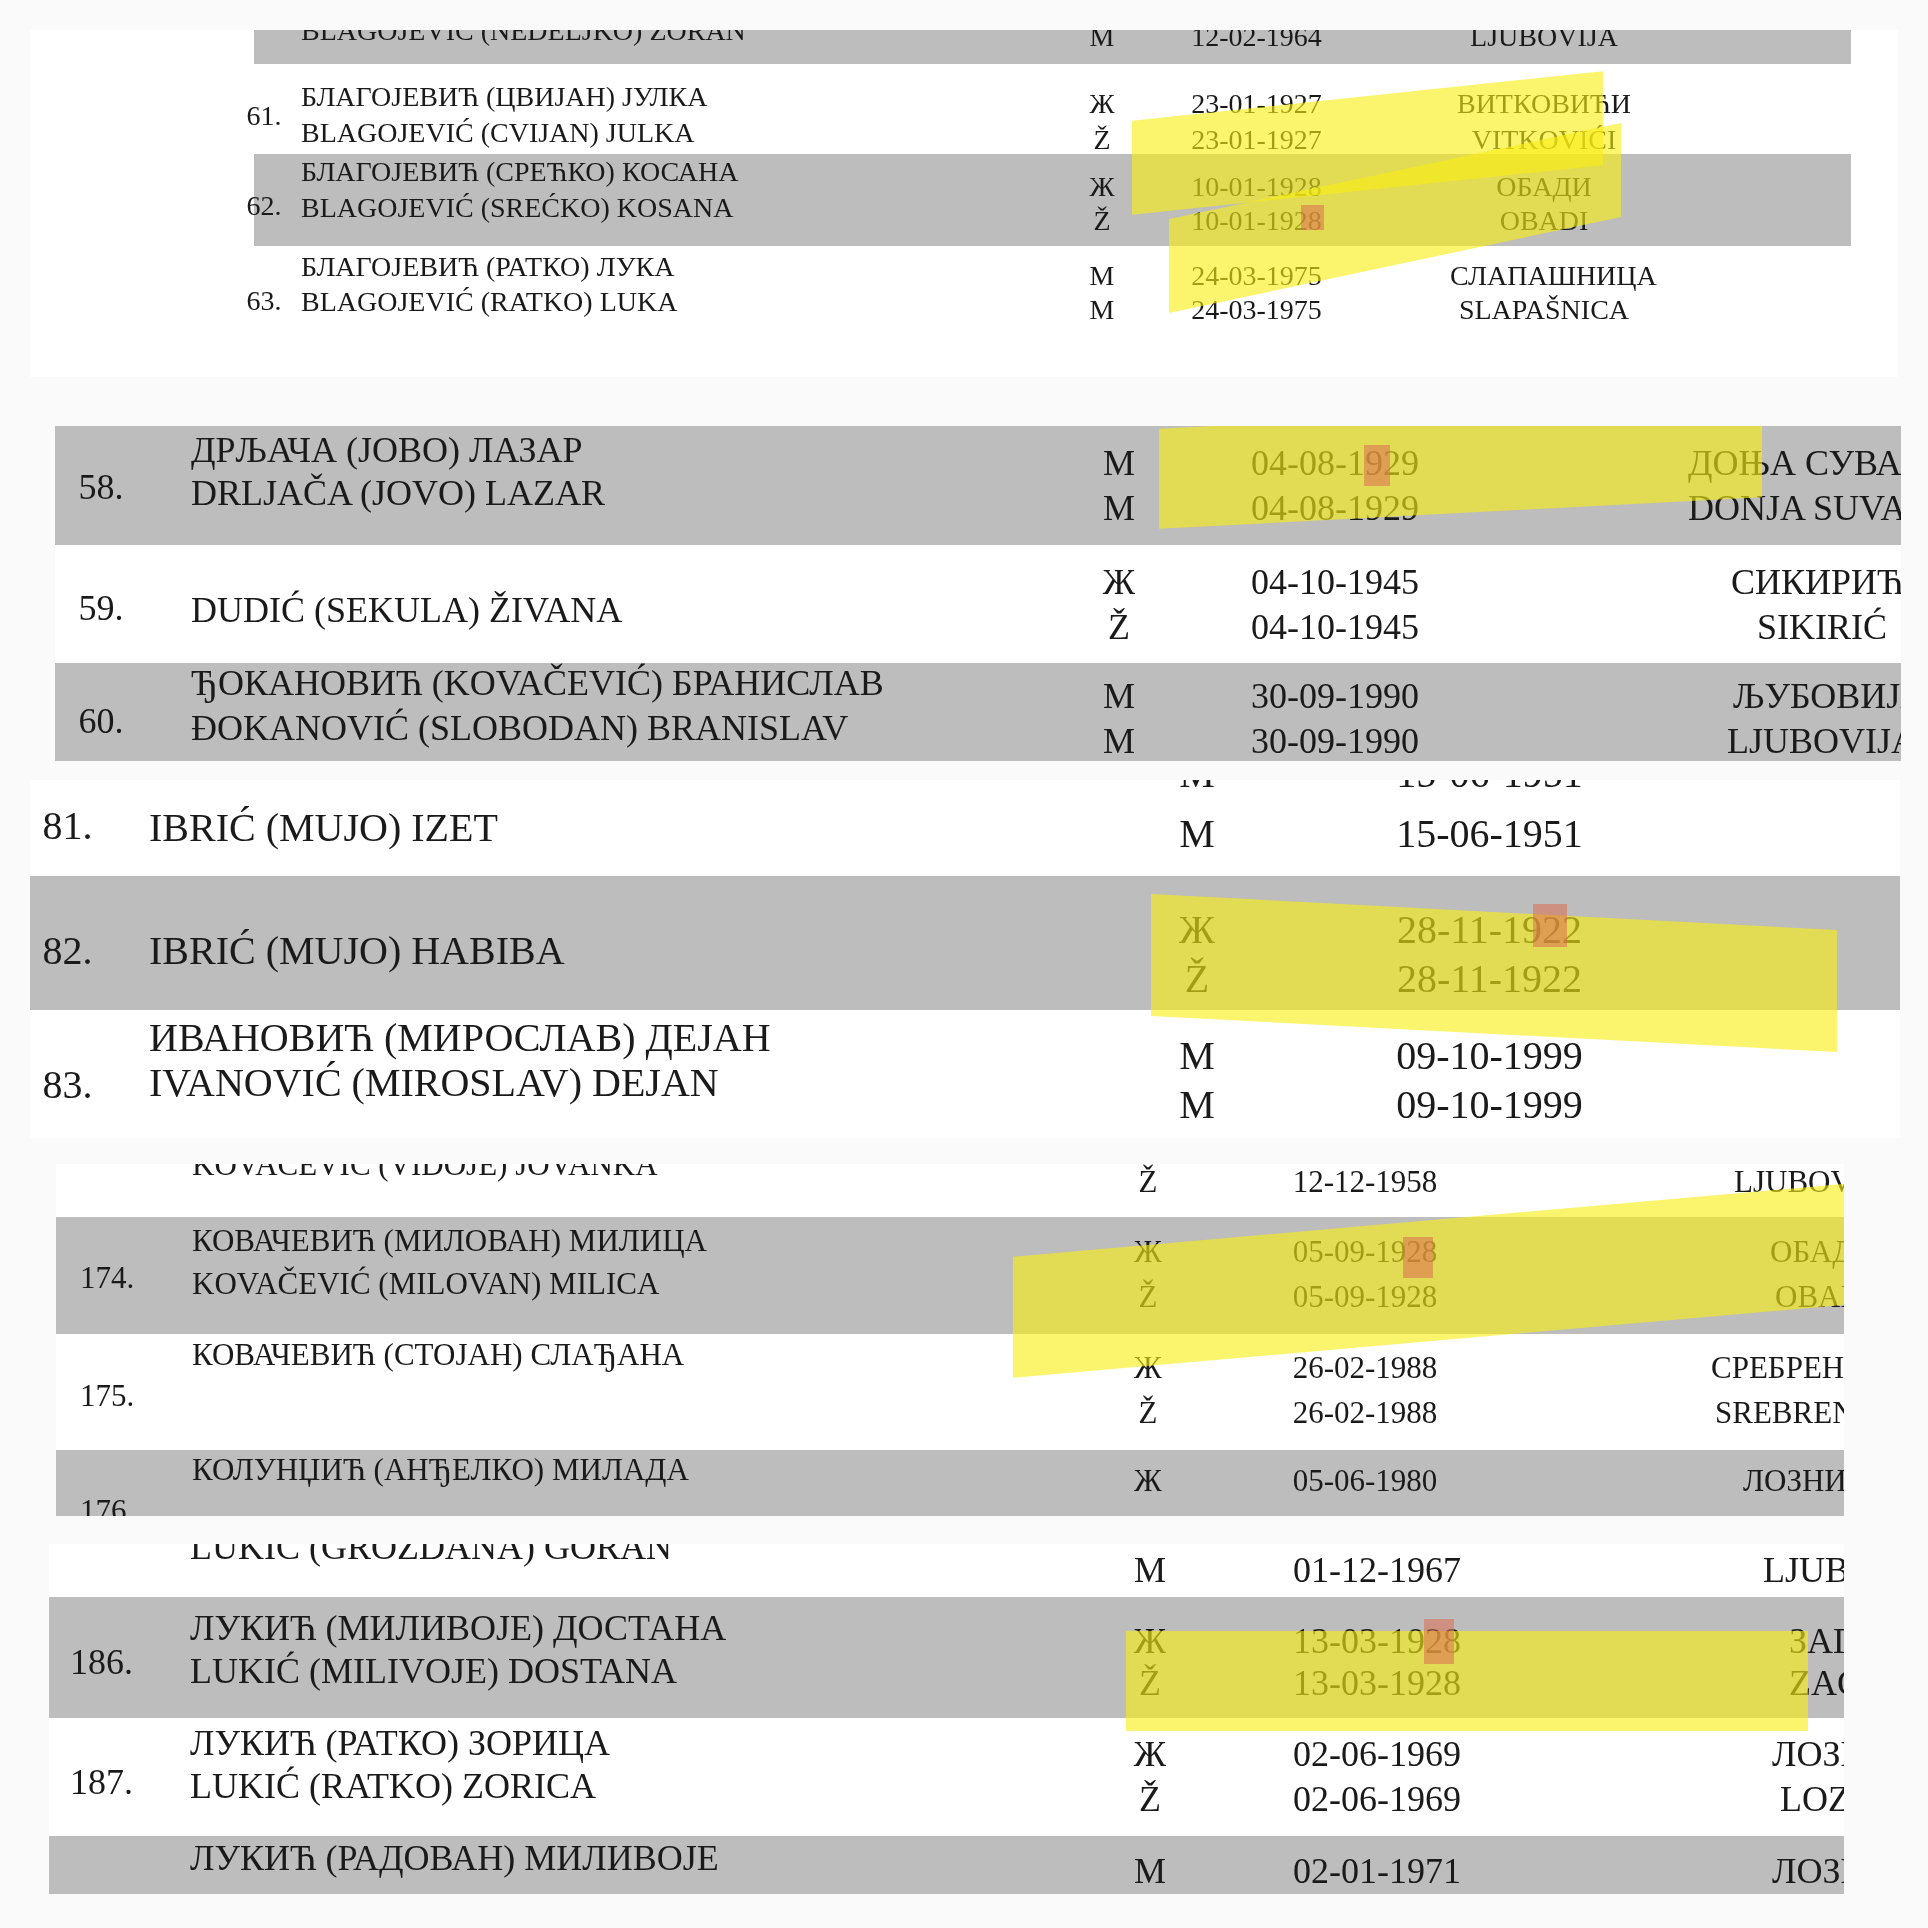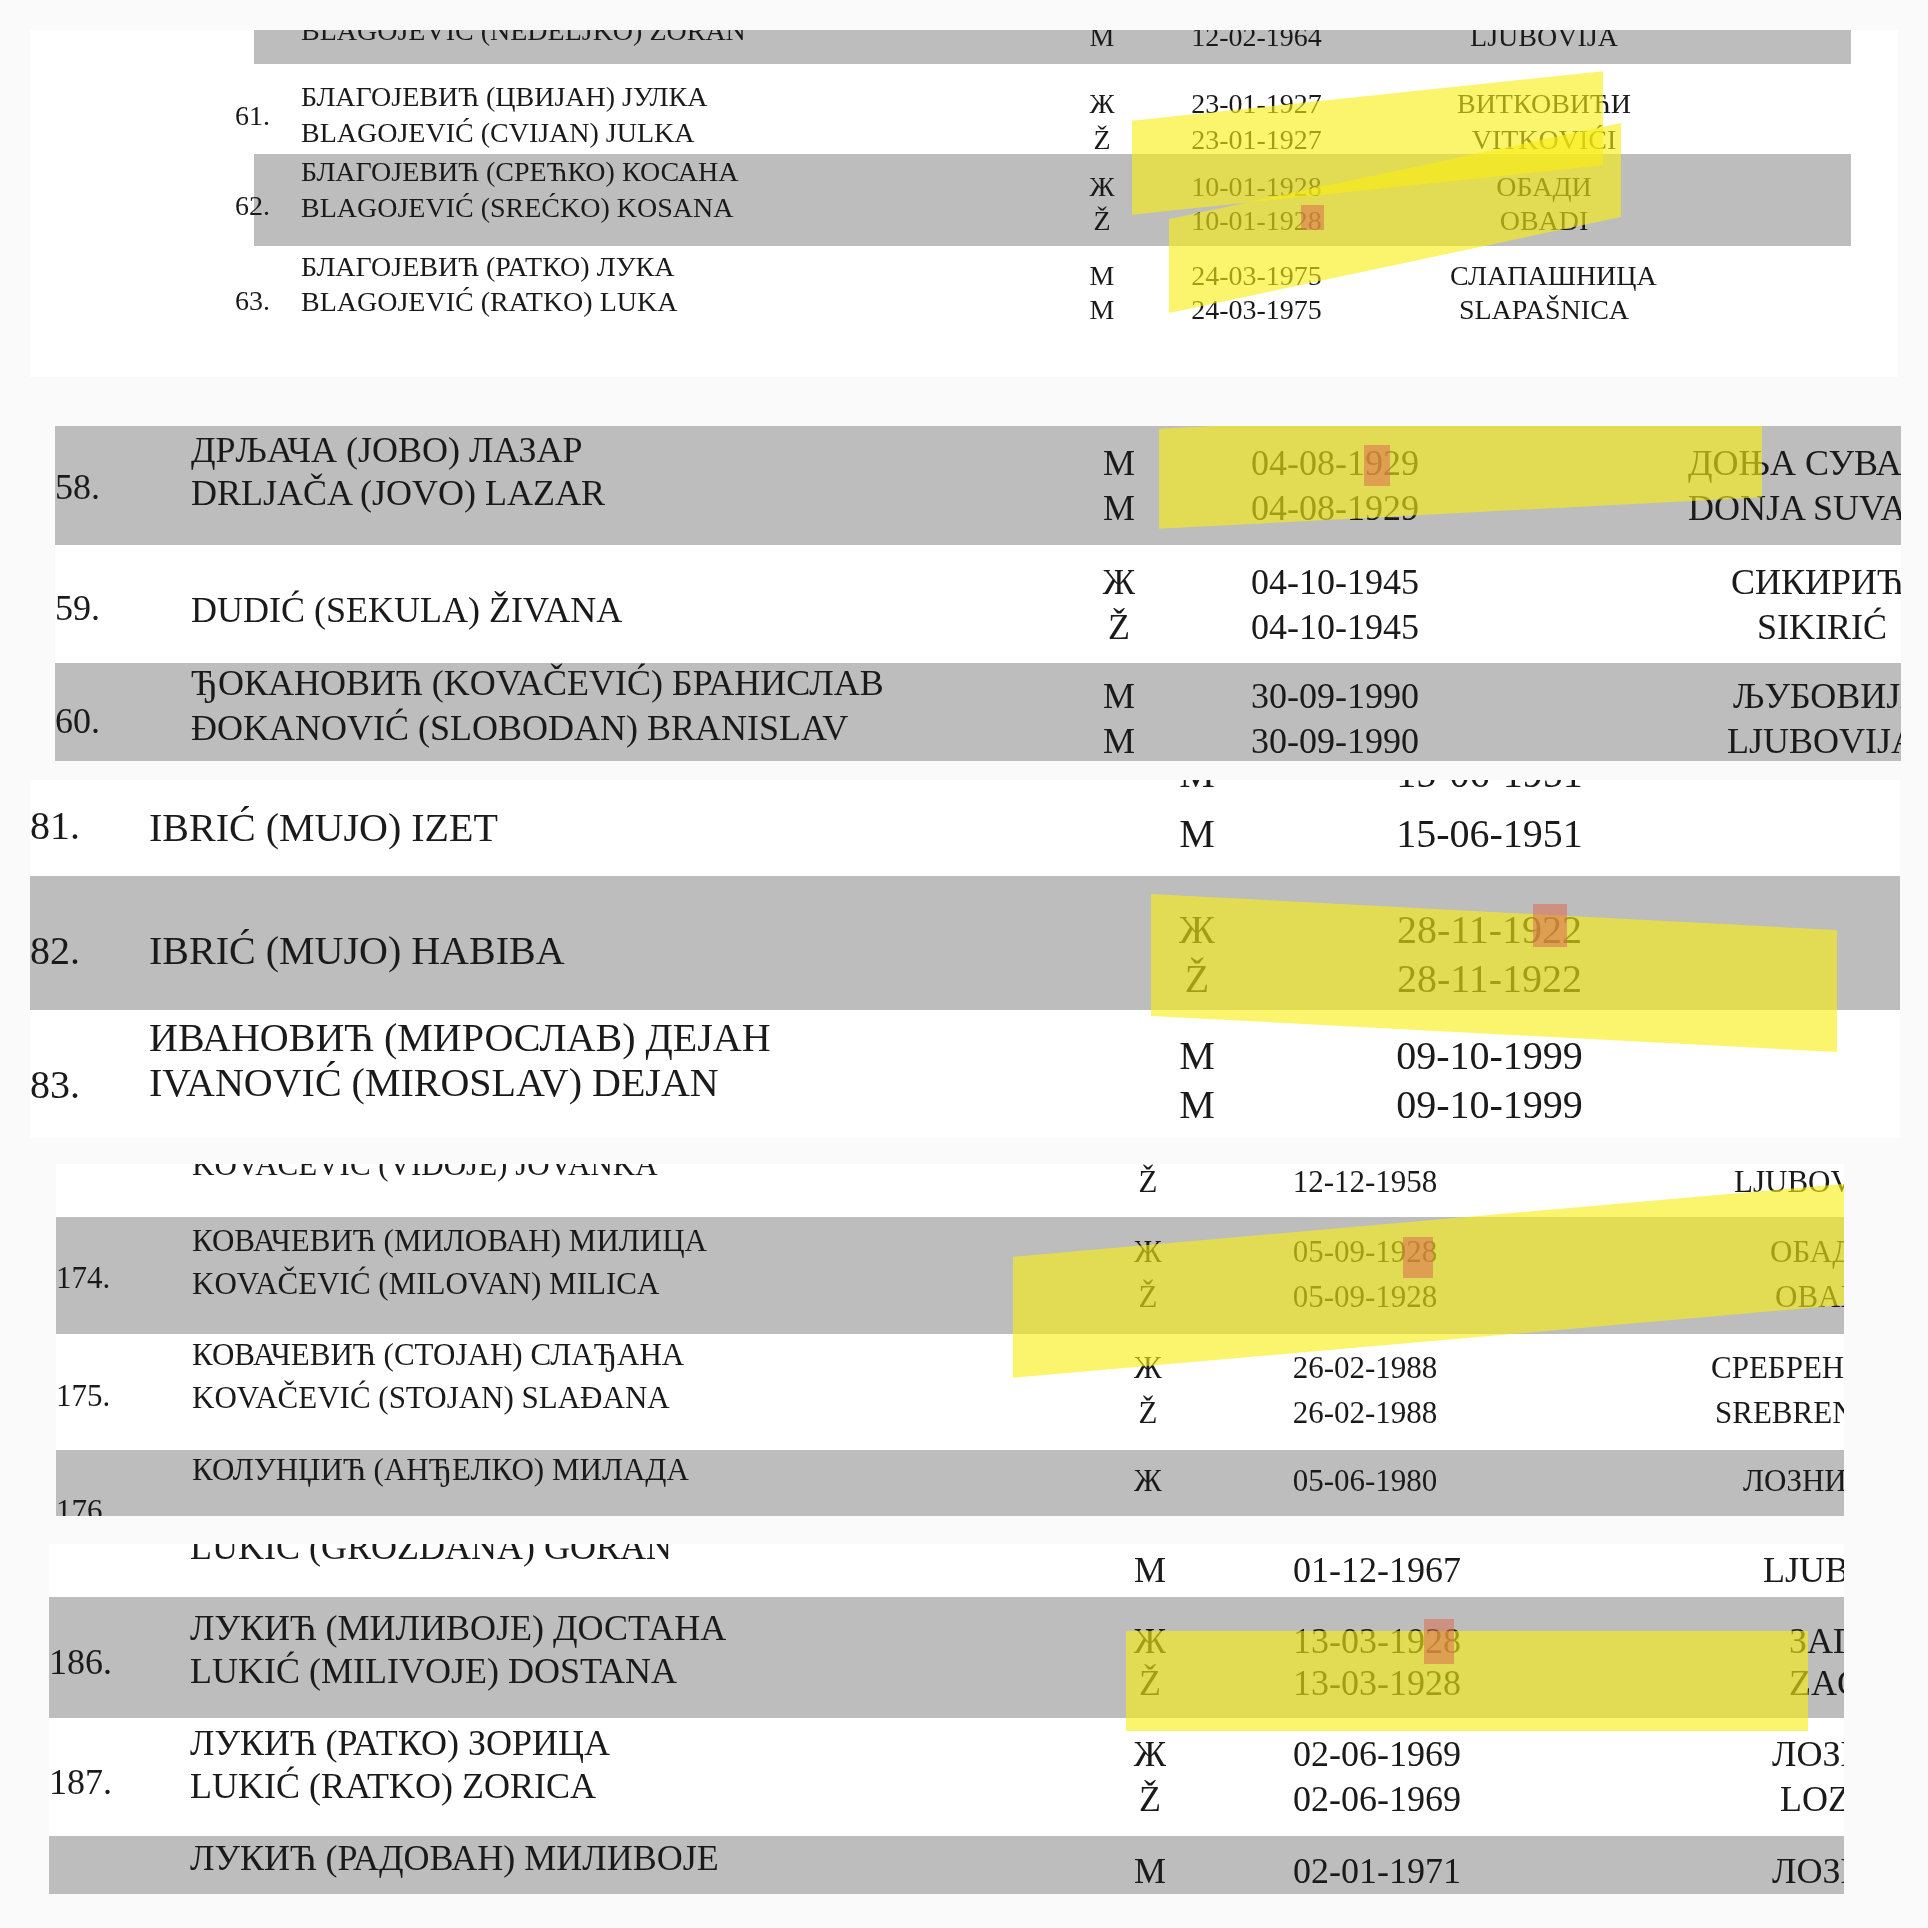--- a/index.html
+++ b/index.html
@@ -4,21 +4,21 @@
 <style>
   html, body { margin:0; padding:0; }
   body {
     width:1928px; height:1928px; background:#fafafa; position:relative; overflow:hidden;
     font-family:"Liberation Serif","DejaVu Serif",serif; color:#1a1a1a;
   }
   .panel { position:absolute; background:#ffffff; overflow:hidden; }
   .row { position:absolute; left:0; right:0; }
   .row.gray { background:#bdbdbd; }
   .cell { position:absolute; white-space:nowrap; line-height:1; }
-  .num { text-align:left; }
+  .num { text-align:center; }
   .sex, .date { text-align:center; }
   .place { text-align:center; }
   .hl { position:absolute; background:rgba(248,238,20,0.62); pointer-events:none; }
   .mark { position:absolute; background:rgba(220,110,80,0.55); pointer-events:none; }
   .clip-r { position:absolute; top:0; bottom:0; width:56px; background:#fafafa; }
 
   
   #p1 { left:30px; top:30px; width:1868px; height:347px; }
   #p1 .cell { font-size:28px; }
   
@@ -167,21 +167,20 @@
     <span class="cell sex" style="left:1064px;width:56px;top:19px;">Ж</span>
     <span class="cell sex" style="left:1064px;width:56px;top:64px;">Ž</span>
     <span class="cell date" style="left:1215px;width:188px;top:19px;">05-09-1928</span>
     <span class="cell date" style="left:1215px;width:188px;top:64px;">05-09-1928</span>
     <span class="cell" style="left:1714px;top:19px;">ОБАДИ</span>
     <span class="cell" style="left:1719px;top:64px;">OBADI</span>
   </div>
   <div class="row" style="top:169px;height:117px;">
     <span class="cell num" style="left:0;width:102px;top:47px;">175.</span>
     <span class="cell" style="left:136px;top:5.6px;">КОВАЧЕВИЋ (СТОЈАН) СЛАЂАНА</span>
-    <span class="cell" style="left:136px;top:49px;">KOVAČEVIĆ (STOJAN) SLAĐANA</span>
     <span class="cell sex" style="left:1064px;width:56px;top:19px;">Ж</span>
     <span class="cell sex" style="left:1064px;width:56px;top:64px;">Ž</span>
     <span class="cell date" style="left:1215px;width:188px;top:19px;">26-02-1988</span>
     <span class="cell date" style="left:1215px;width:188px;top:64px;">26-02-1988</span>
     <span class="cell" style="left:1655px;top:19px;">СРЕБРЕНИЦА</span>
     <span class="cell" style="left:1659px;top:64px;">SREBRENICA</span>
   </div>
   <div class="row gray" style="top:286px;height:66px;">
     <span class="cell num" style="left:0;width:102px;top:45px;">176.</span>
     <span class="cell" style="left:136px;top:3.8px;">КОЛУНЏИЋ (АНЂЕЛКО) МИЛАДА</span>

